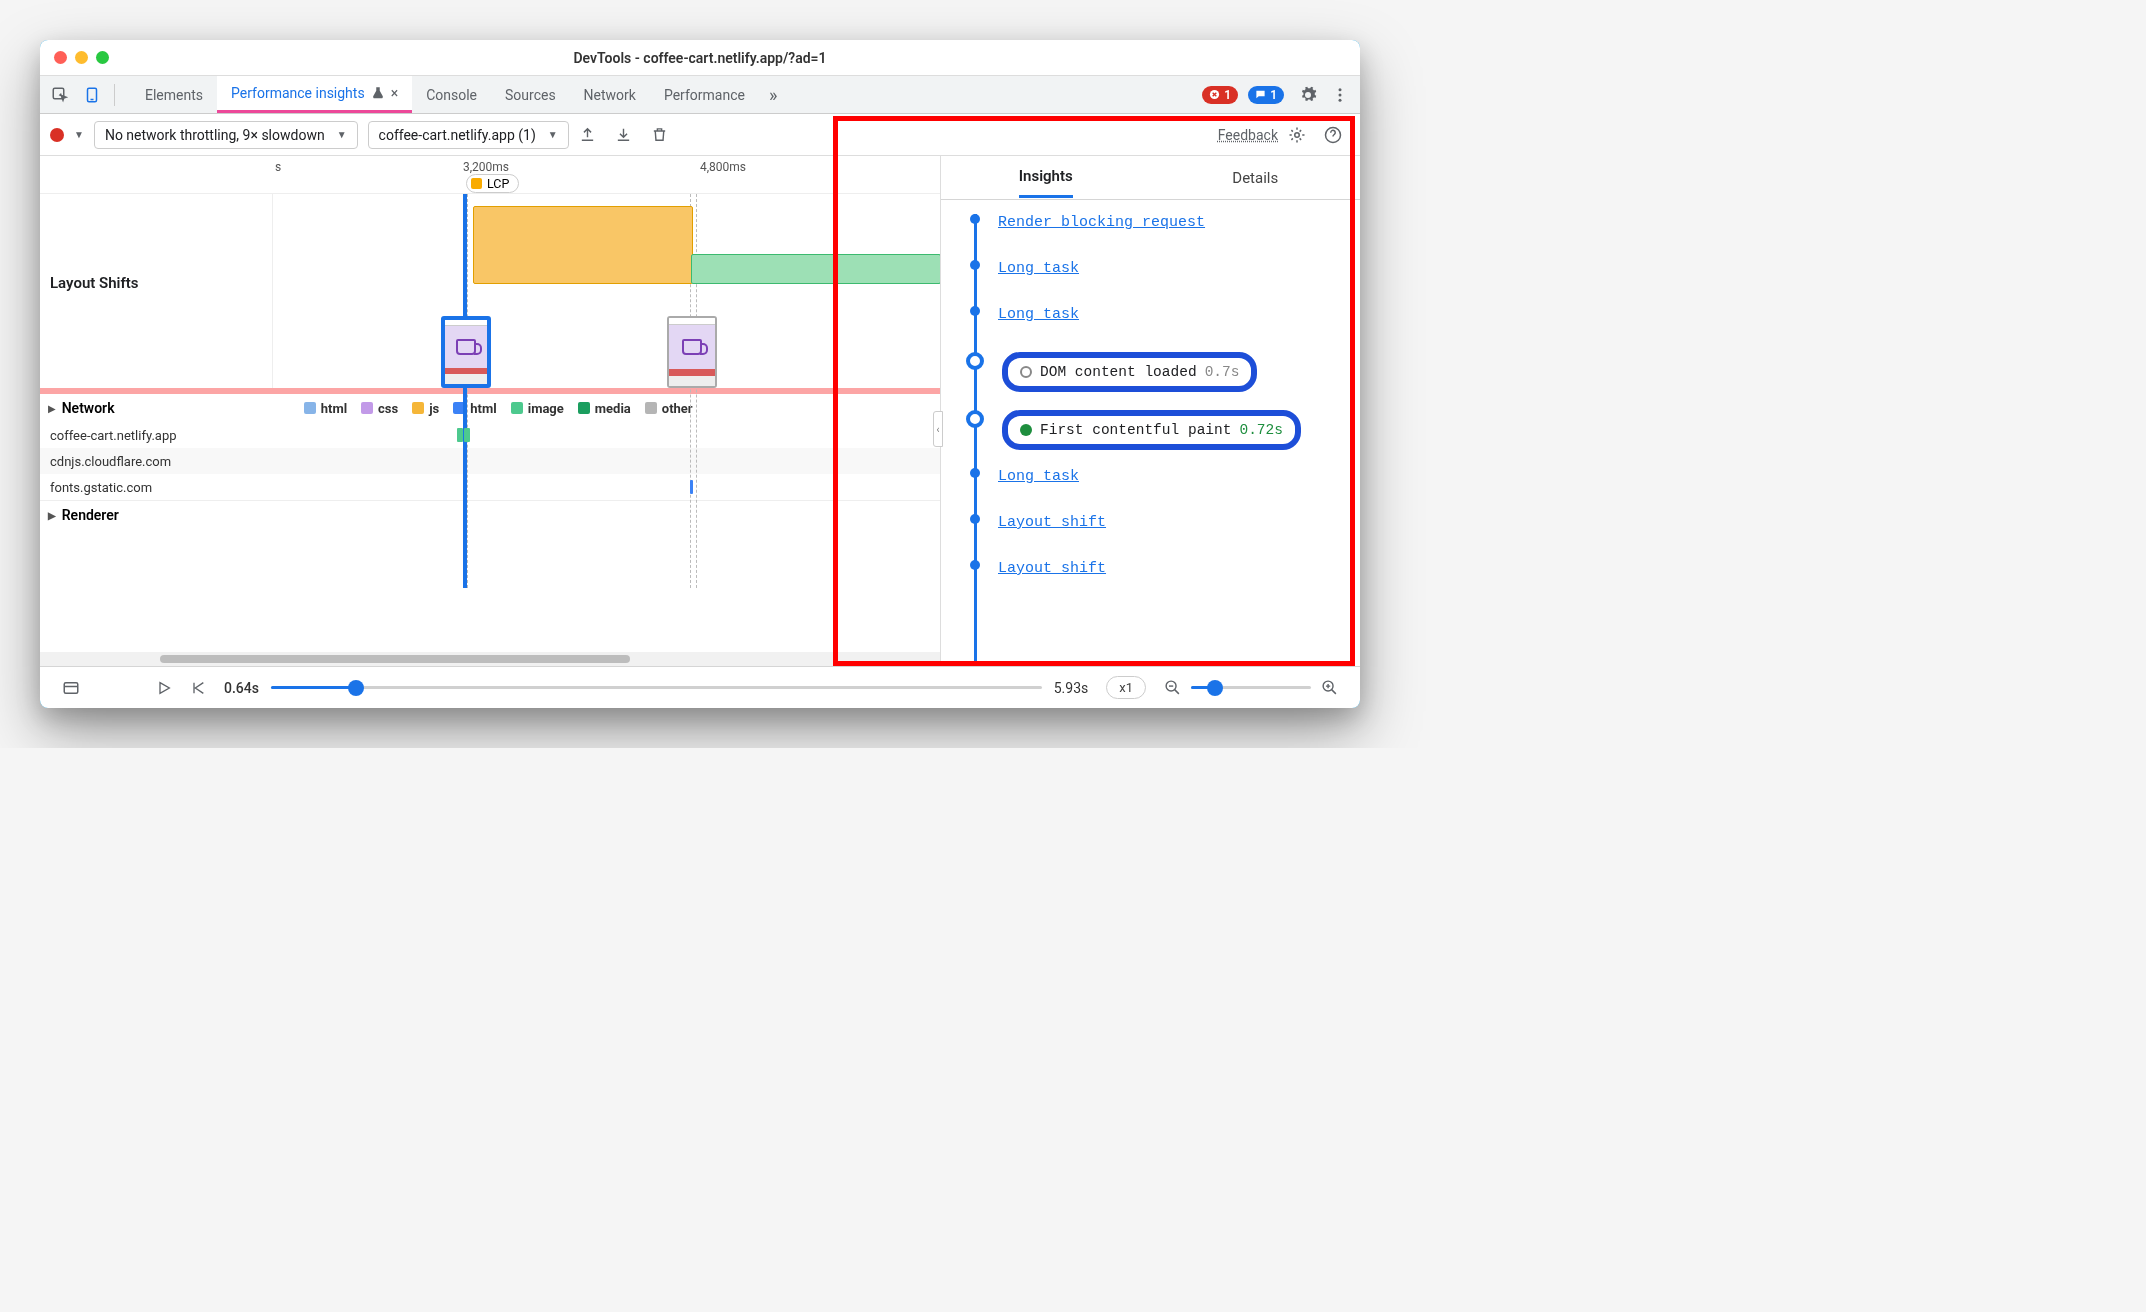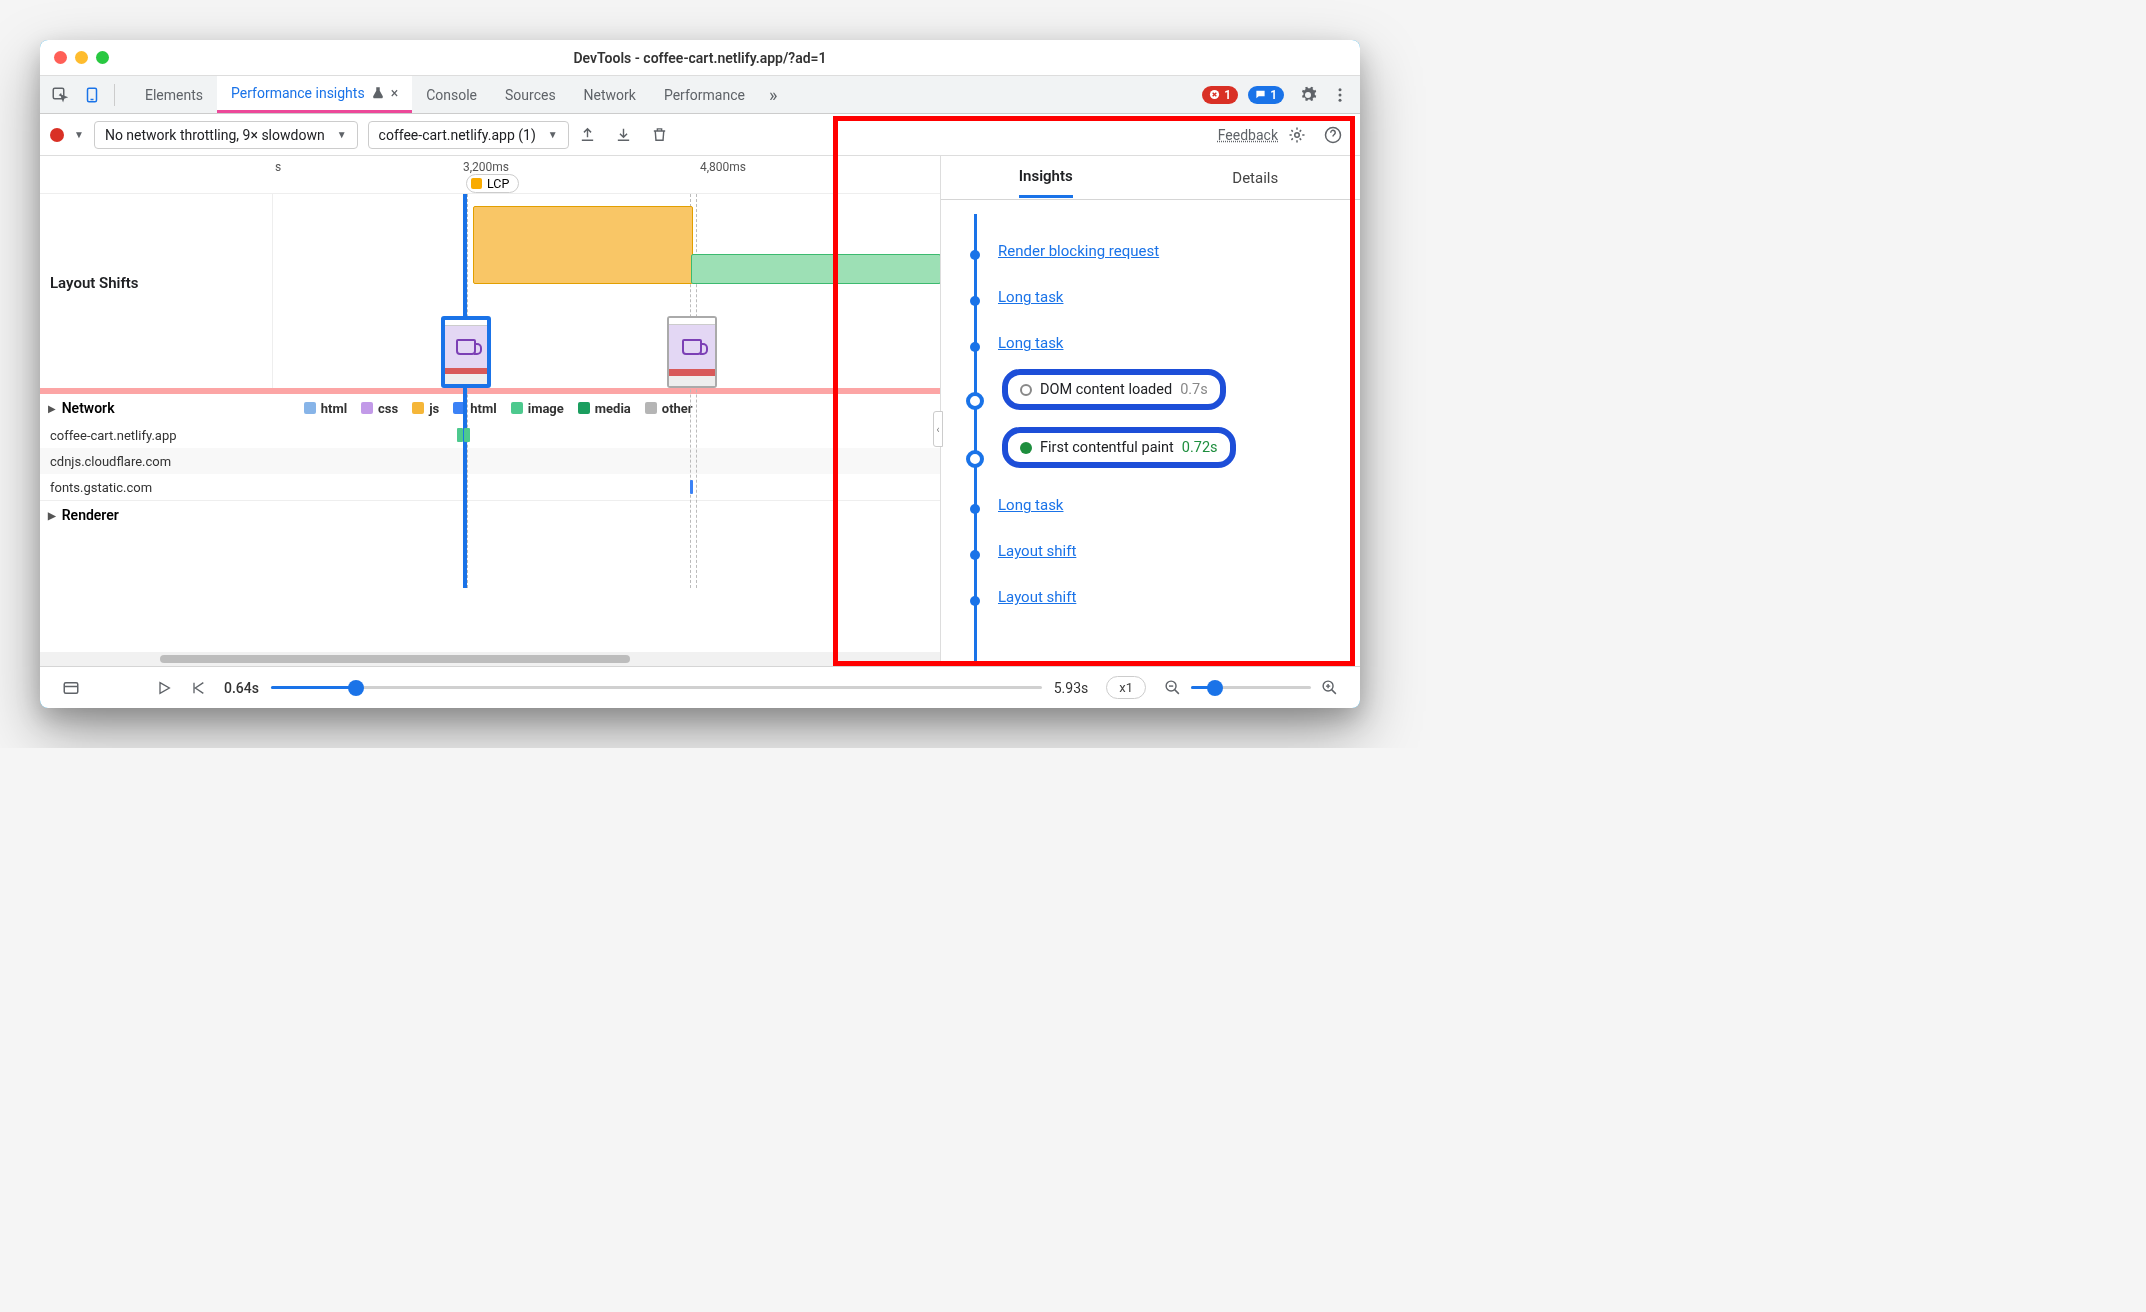--- a/index.html
+++ b/index.html
@@ -269,24 +269,25 @@
 }
 .vline {
   position: absolute;
   left: 33px;
   top: 14px; bottom: 5px;
   width: 3px;
   background: #1a73e8;
 }
 .ins-row {
   display: flex;
-  align-items: flex-end;
+  align-items: flex-start;
   gap: 18px;
   position: relative;
   min-height: 46px;
+  font-family: Liberation Mono, monospace;
 }
 .ins-dot {
   width: 10px; height: 10px;
   background: #1a73e8;
   border-radius: 50%;
   z-index: 1;
   flex-shrink:0;
   margin-left: 5px;
 }
 .ins-ring {

